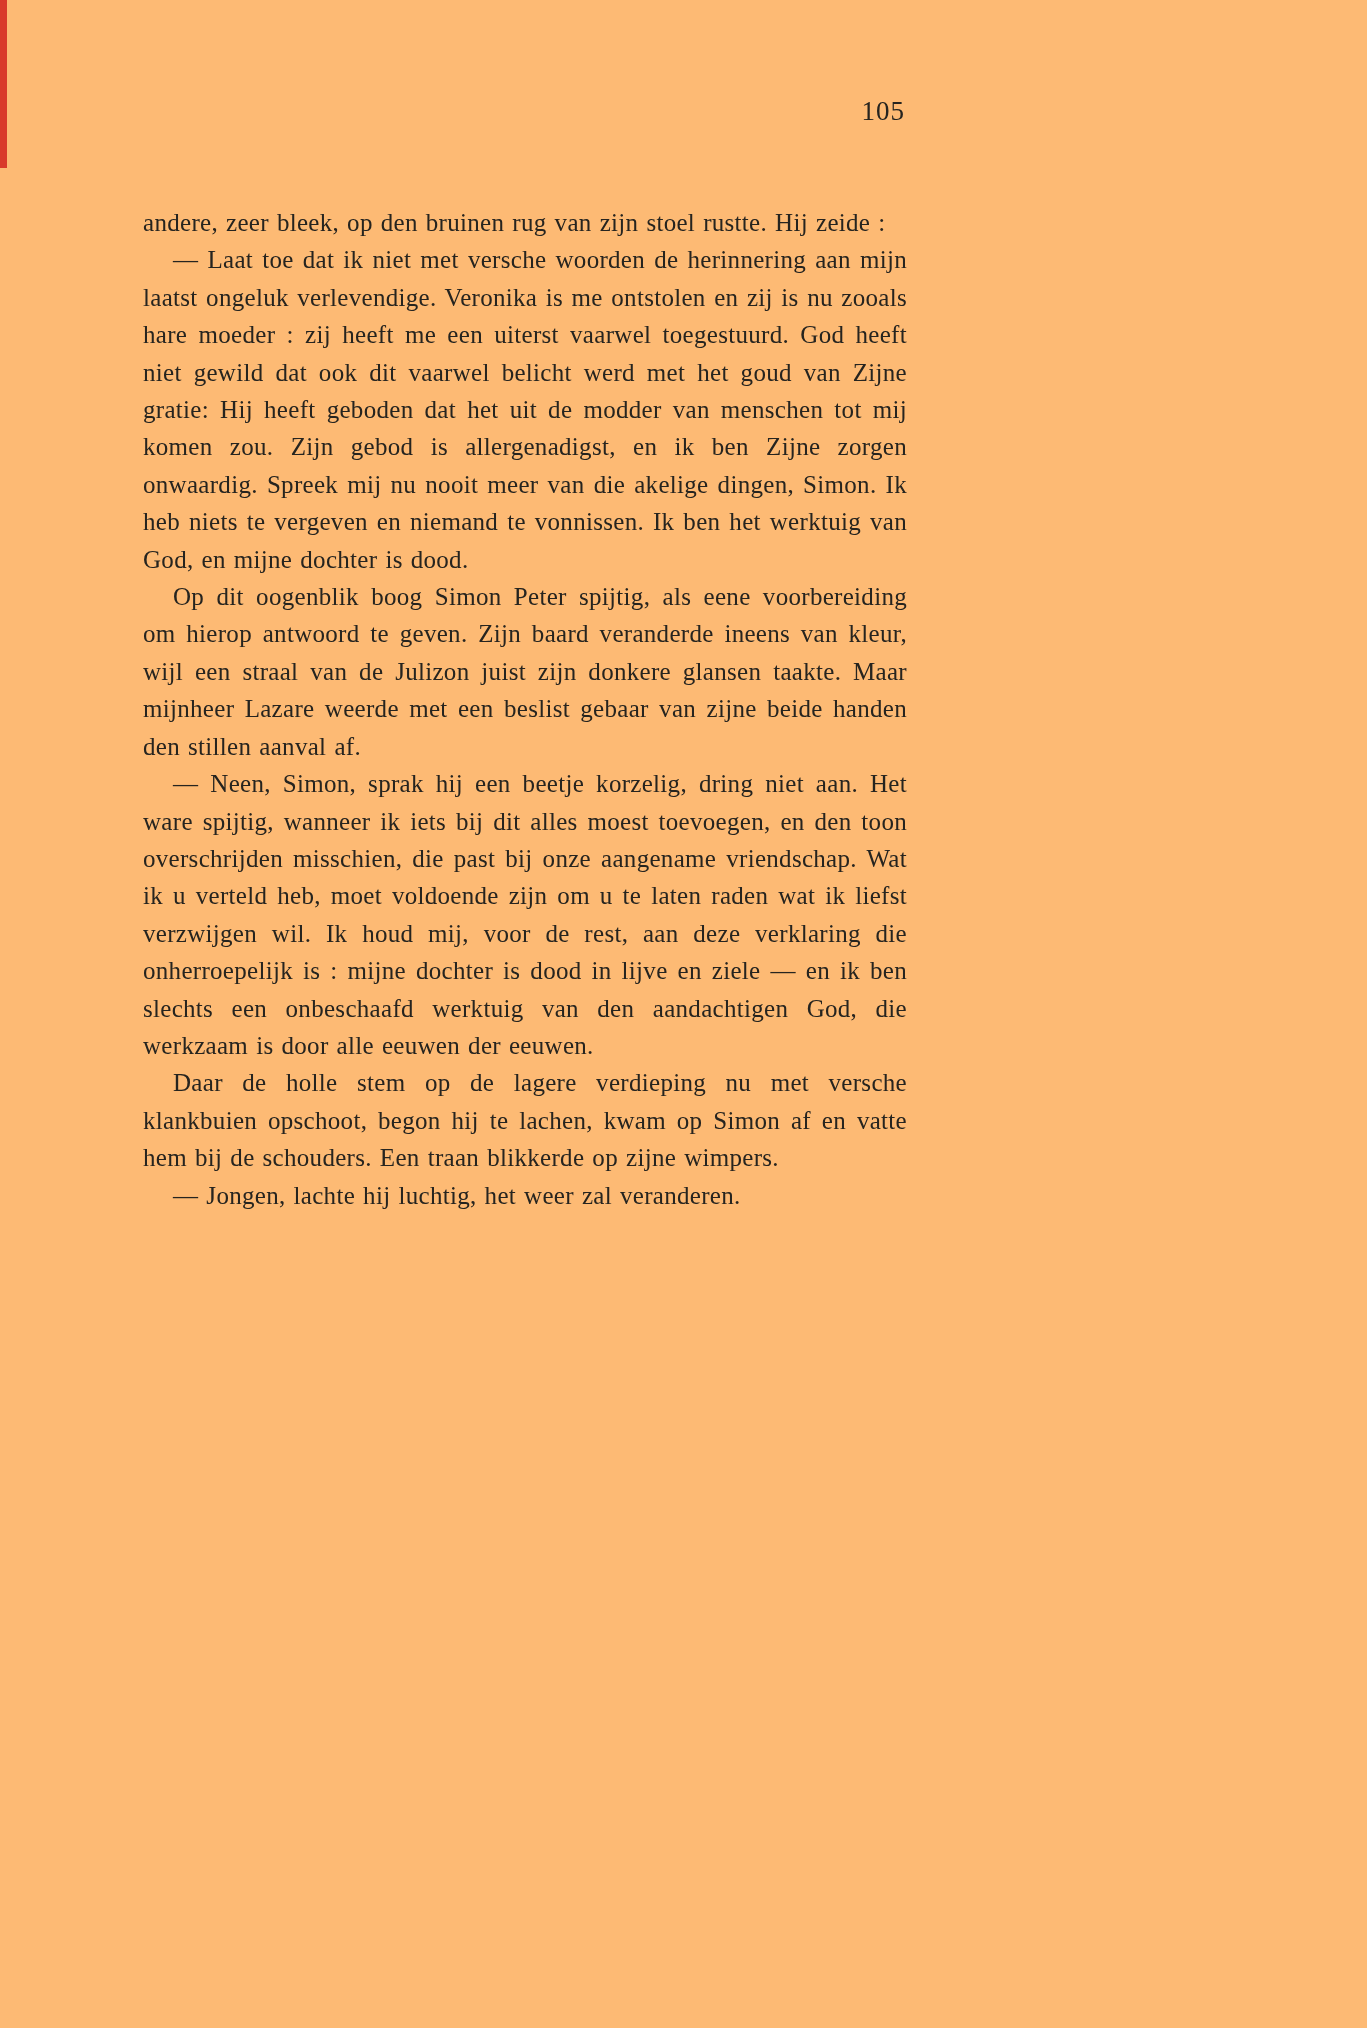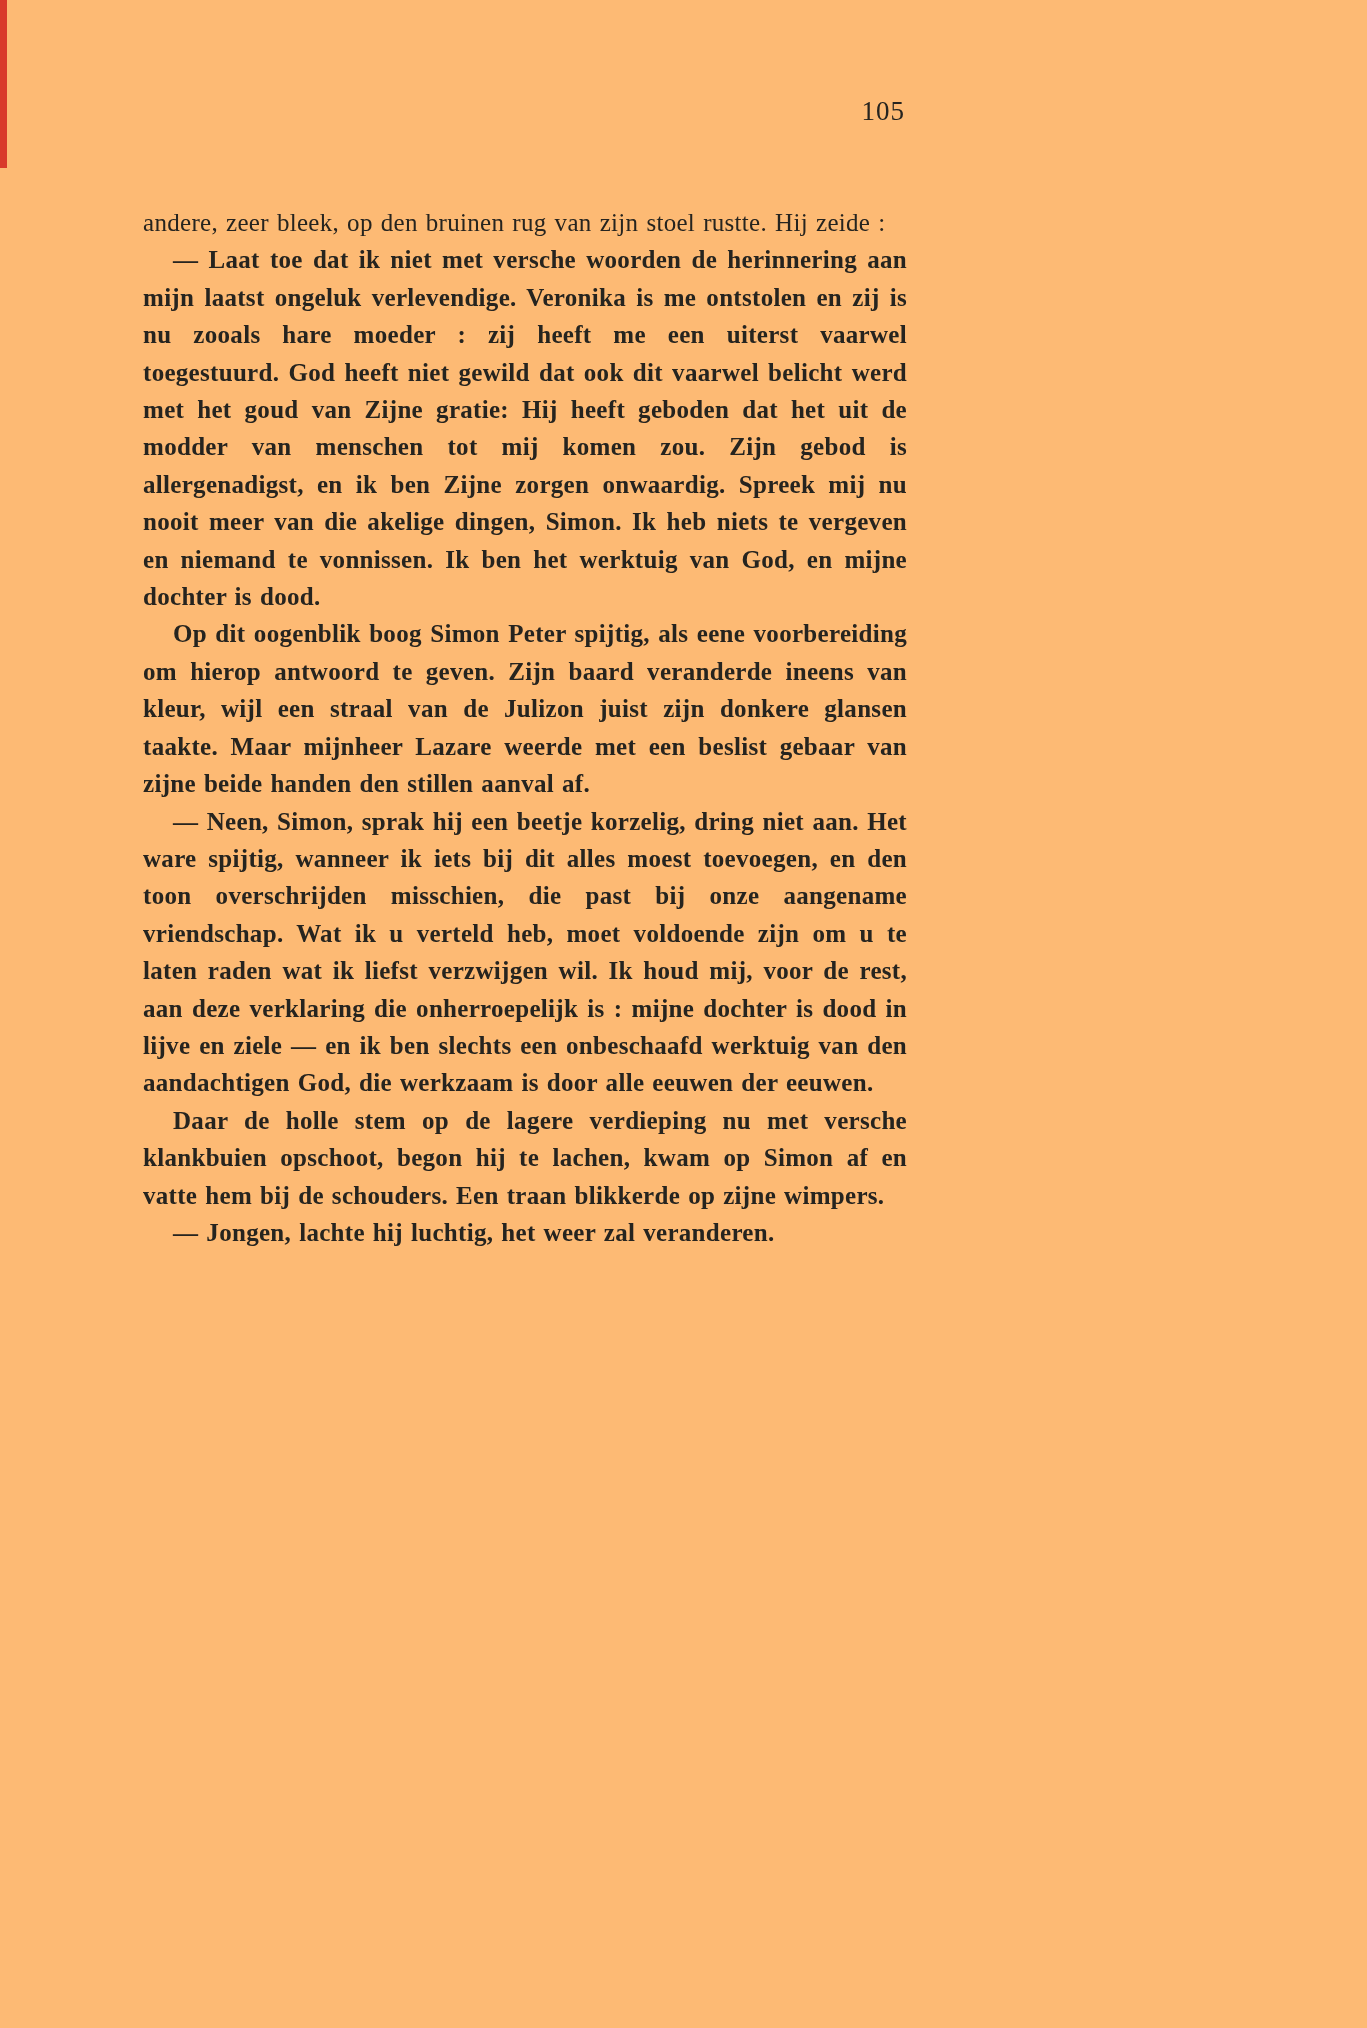--- a/index.html
+++ b/index.html
@@ -43,21 +43,20 @@
     letter-spacing: 0.3px;
     word-spacing: 1.5px;
     margin-top: 32px;
   }
   .para {
     margin: 0;
     padding: 0;
   }
   .para.indent {
     text-indent: 30px;
-    font-weight: bold;
   }
 </style>
 </head>
 <body>
 
 <div class="page" style="background: #fdba74; color: rgb(38, 36, 31);">
   <div class="scan-artifact" style="background: rgb(217, 58, 43);"></div>
 
   <div class="page-number">105</div>
 

